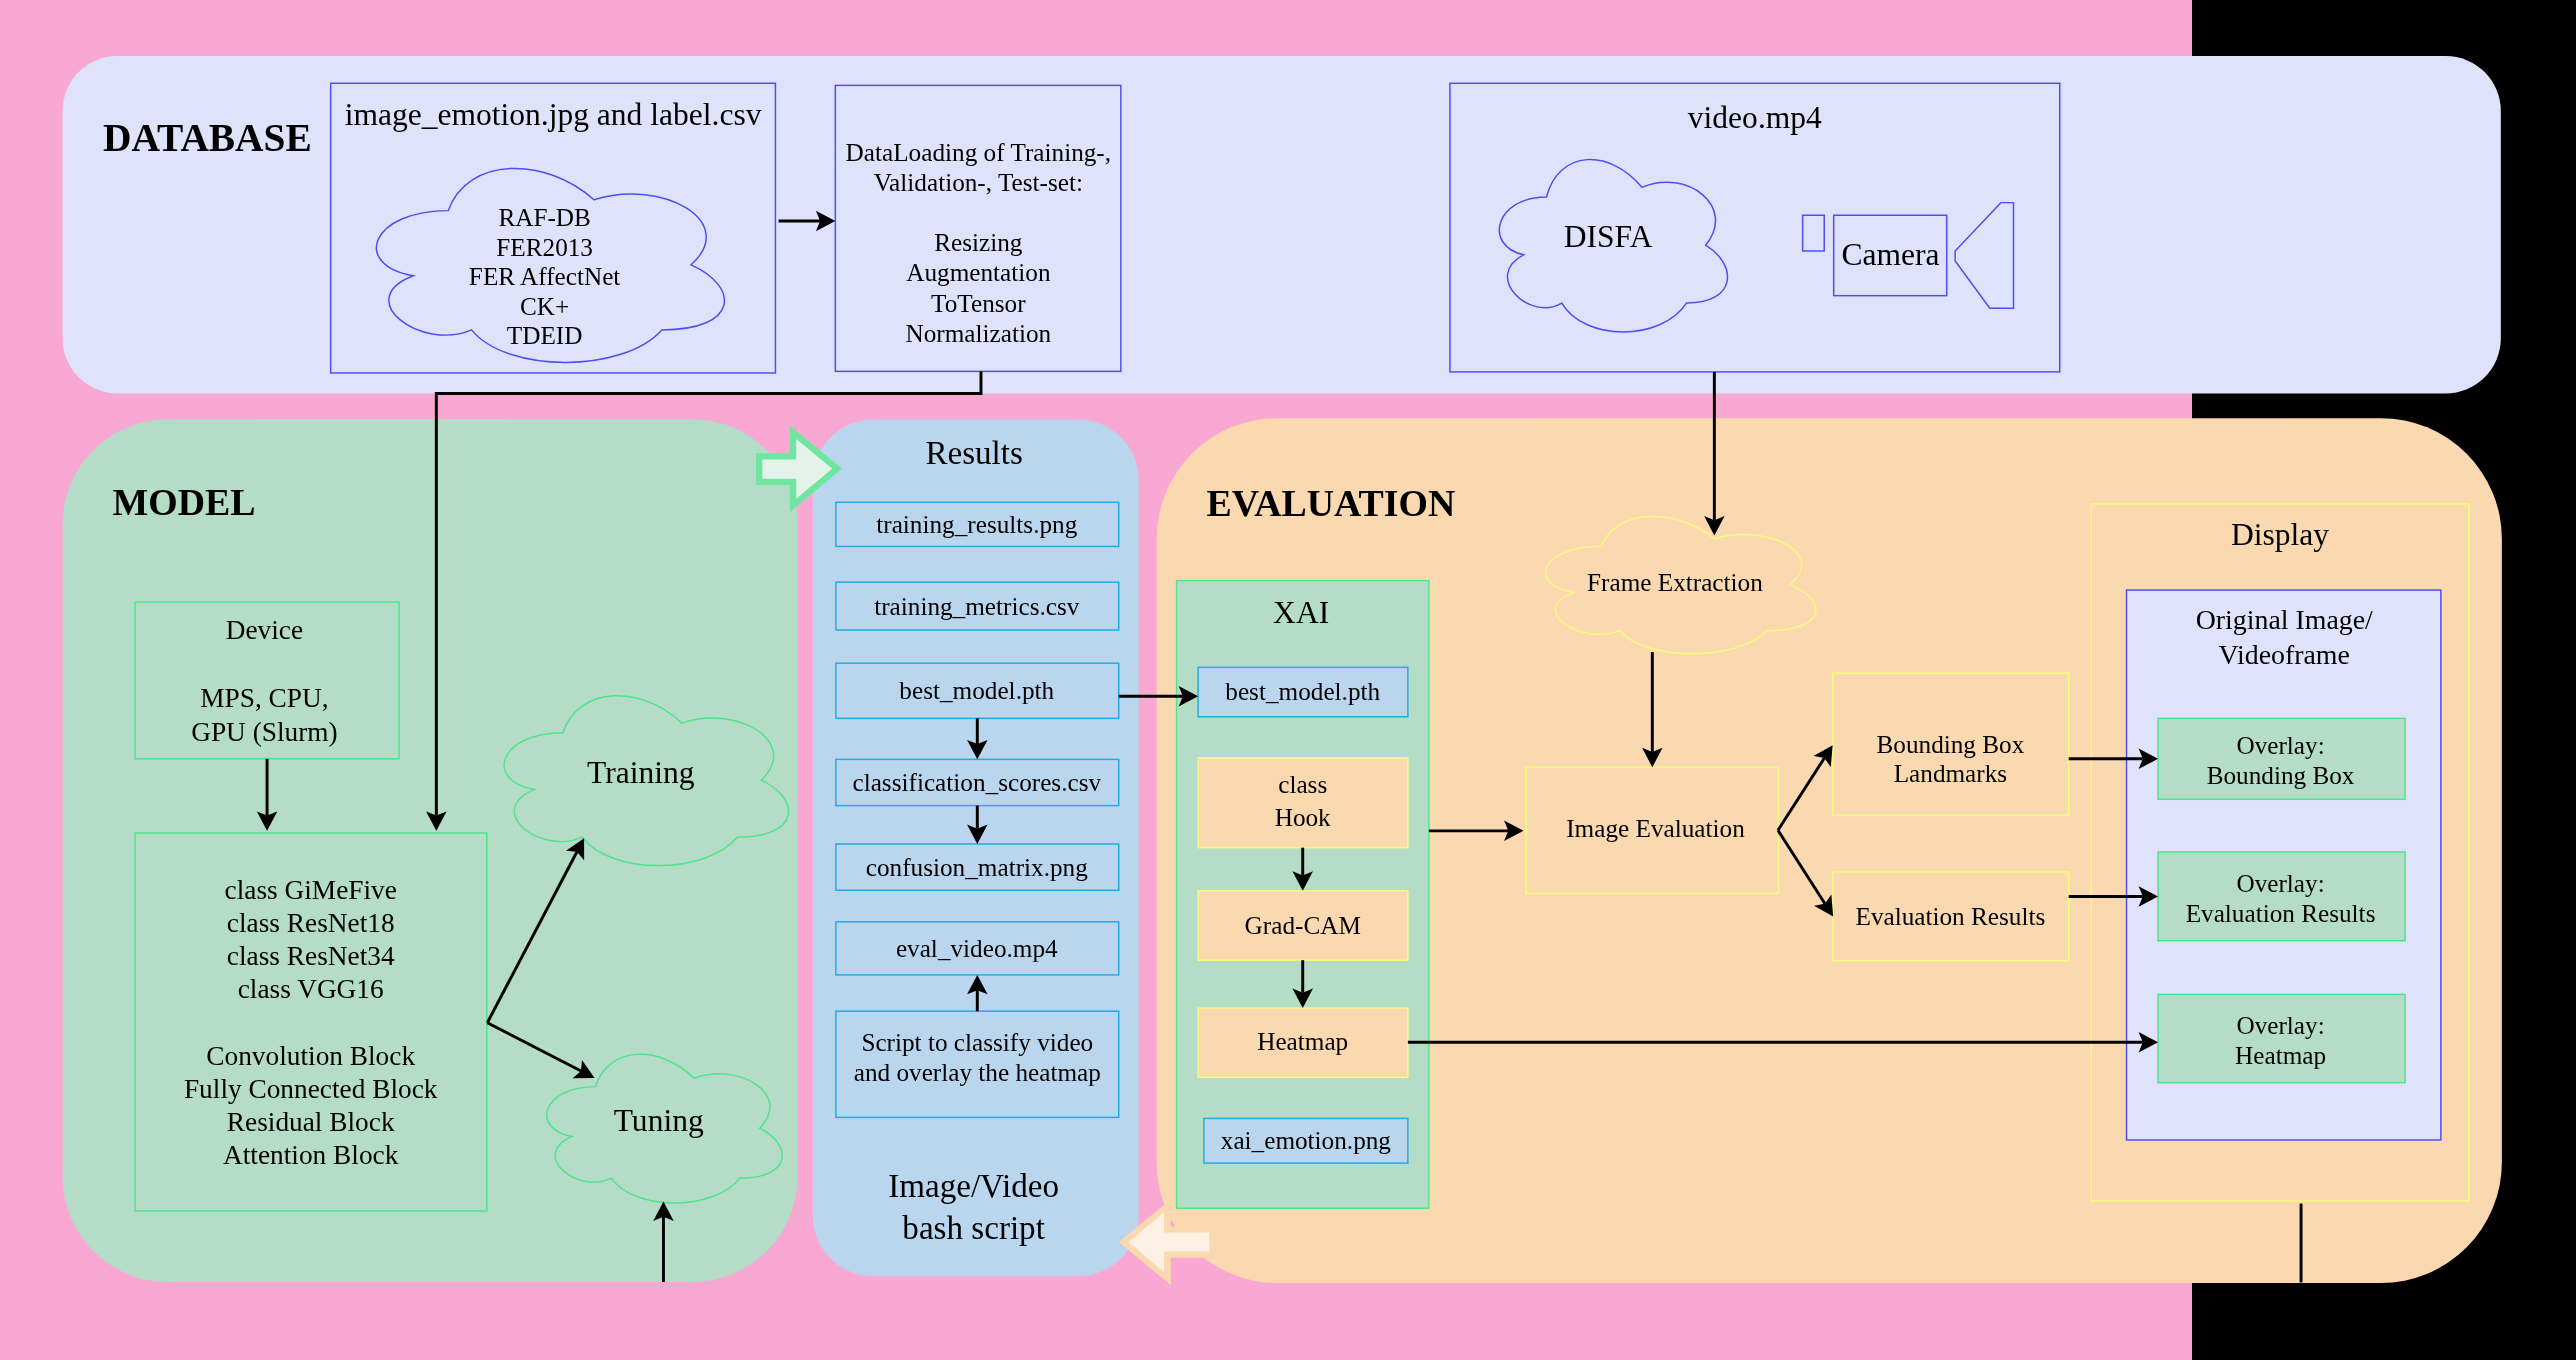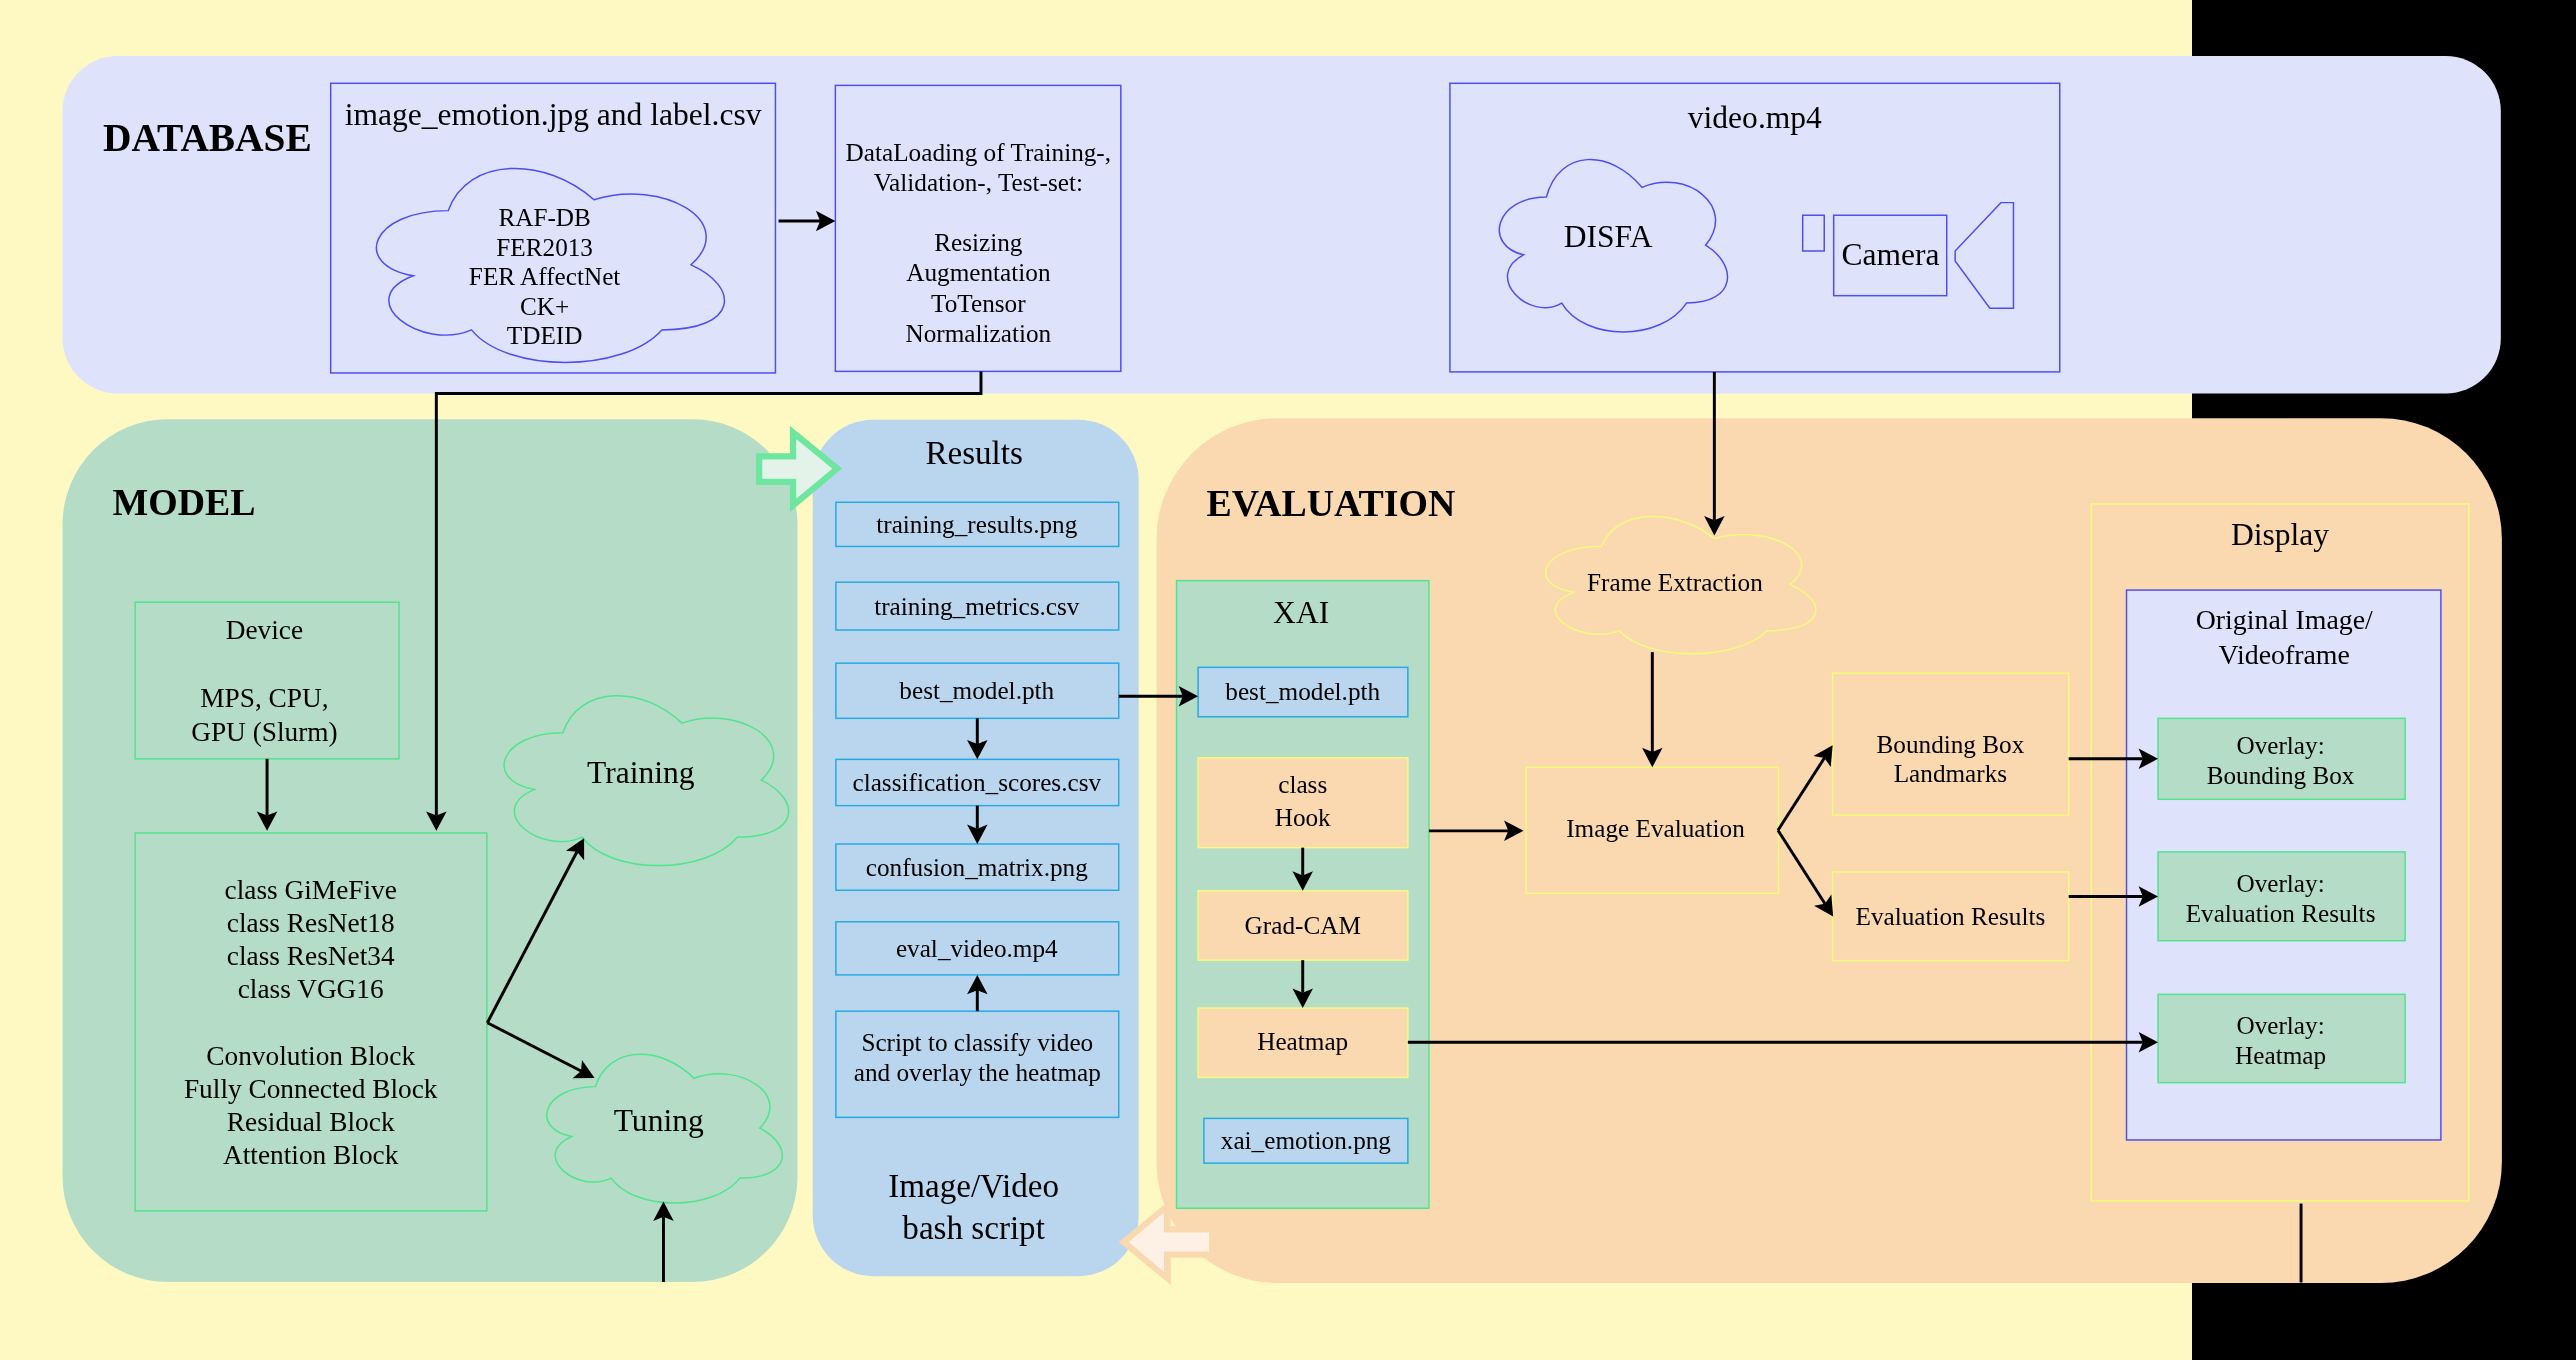--- a/index.html
+++ b/index.html
@@ -1,17 +1,17 @@
 <!DOCTYPE html>
 <html style="font-size:8.4px"><head>
 <meta charset="utf-8">
 <title>FER Pipeline Diagram</title>
 <style>
   html,body{margin:0;padding:0;background:#000;width:2576px;height:1361px;overflow:hidden;}
-  #stage{position:relative;width:2192px;height:1361px;background:#fef9c3;}
+  #stage{position:relative;width:2192px;height:1361px;background:#f9a8d4;}
   svg{display:block;shape-rendering:geometricPrecision;}
   svg text{font-family:"Liberation Serif",serif;fill:#000;white-space:pre;}
 </style>
 </head>
 <body>
 
 <div id="stage">
 <svg id="diagram" width="2576" height="1361" viewBox="0 0 4900 2588" xmlns="http://www.w3.org/2000/svg">
 <g>
 <rect x="119" y="106" width="4638" height="642" rx="105" fill="#dfe2fb" stroke="none" stroke-width="0"></rect>

